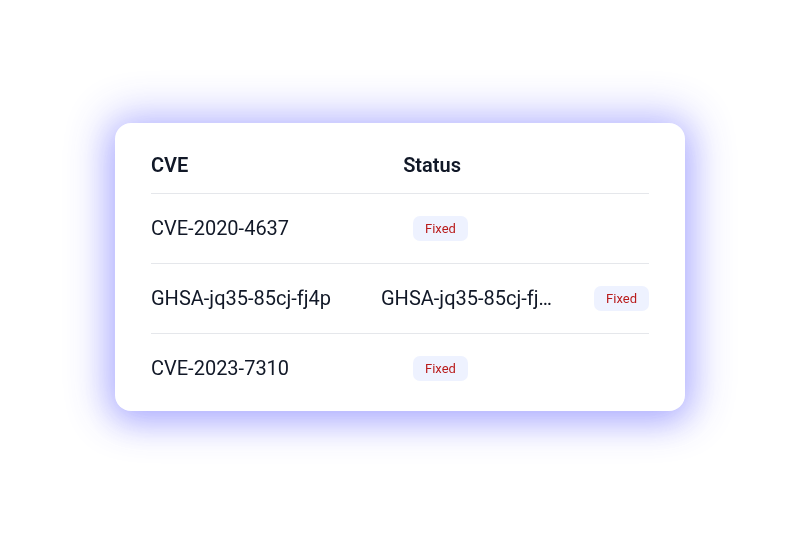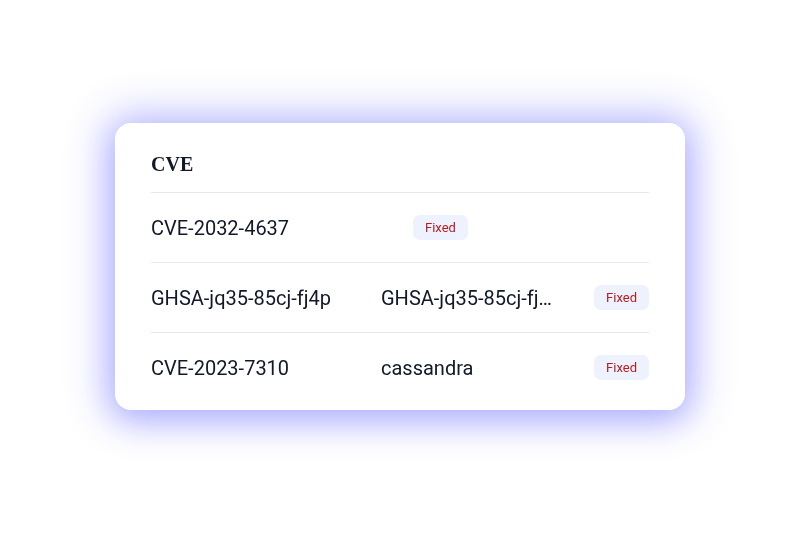--- a/index.html
+++ b/index.html
@@ -23,21 +23,20 @@
       box-shadow: 0 0 40px 10px rgba(60, 60, 255, 0.3), 0 10px 30px rgba(60, 60, 255, 0.2);
       padding: 30px 36px;
     }
     .table {
       width: 100%;
     }
     .header-row {
       display: flex;
       padding-bottom: 16px;
       border-bottom: 1px solid #e5e7eb;
-      font-family: Liberation Serif, serif;
     }
     .header-cell {
       font-weight: 600;
       font-size: 20px;
       color: #111827;
     }
     .data-row {
       display: flex;
       align-items: center;
       padding: 22px 0;
@@ -82,38 +81,38 @@
       margin-left: 32px;
     }
   </style>
 </head>
 <body>
 
 <div class="card">
   <div class="table">
     <div class="header-row">
       <div class="header-cell col-cve">CVE</div>
+      <div class="header-cell col-status">Status</div>
     </div>
 
     <div class="data-row">
-      <div class="data-cell col-cve">CVE-2032-4637</div>
+      <div class="data-cell col-cve">CVE-2020-4637</div>
       <div class="col-status">
         <span class="badge">Fixed</span>
       </div>
     </div>
 
     <div class="data-row">
       <div class="data-cell col-cve">GHSA-jq35-85cj-fj4p</div>
       <div class="data-cell col-package">GHSA-jq35-85cj-fj4p</div>
       <div class="col-status">
         <span class="badge">Fixed</span>
       </div>
     </div>
 
     <div class="data-row">
       <div class="data-cell col-cve">CVE-2023-7310</div>
-      <div class="data-cell col-package">cassandra</div>
       <div class="col-status">
         <span class="badge">Fixed</span>
       </div>
     </div>
   </div>
 </div>
 
 </body></html>

